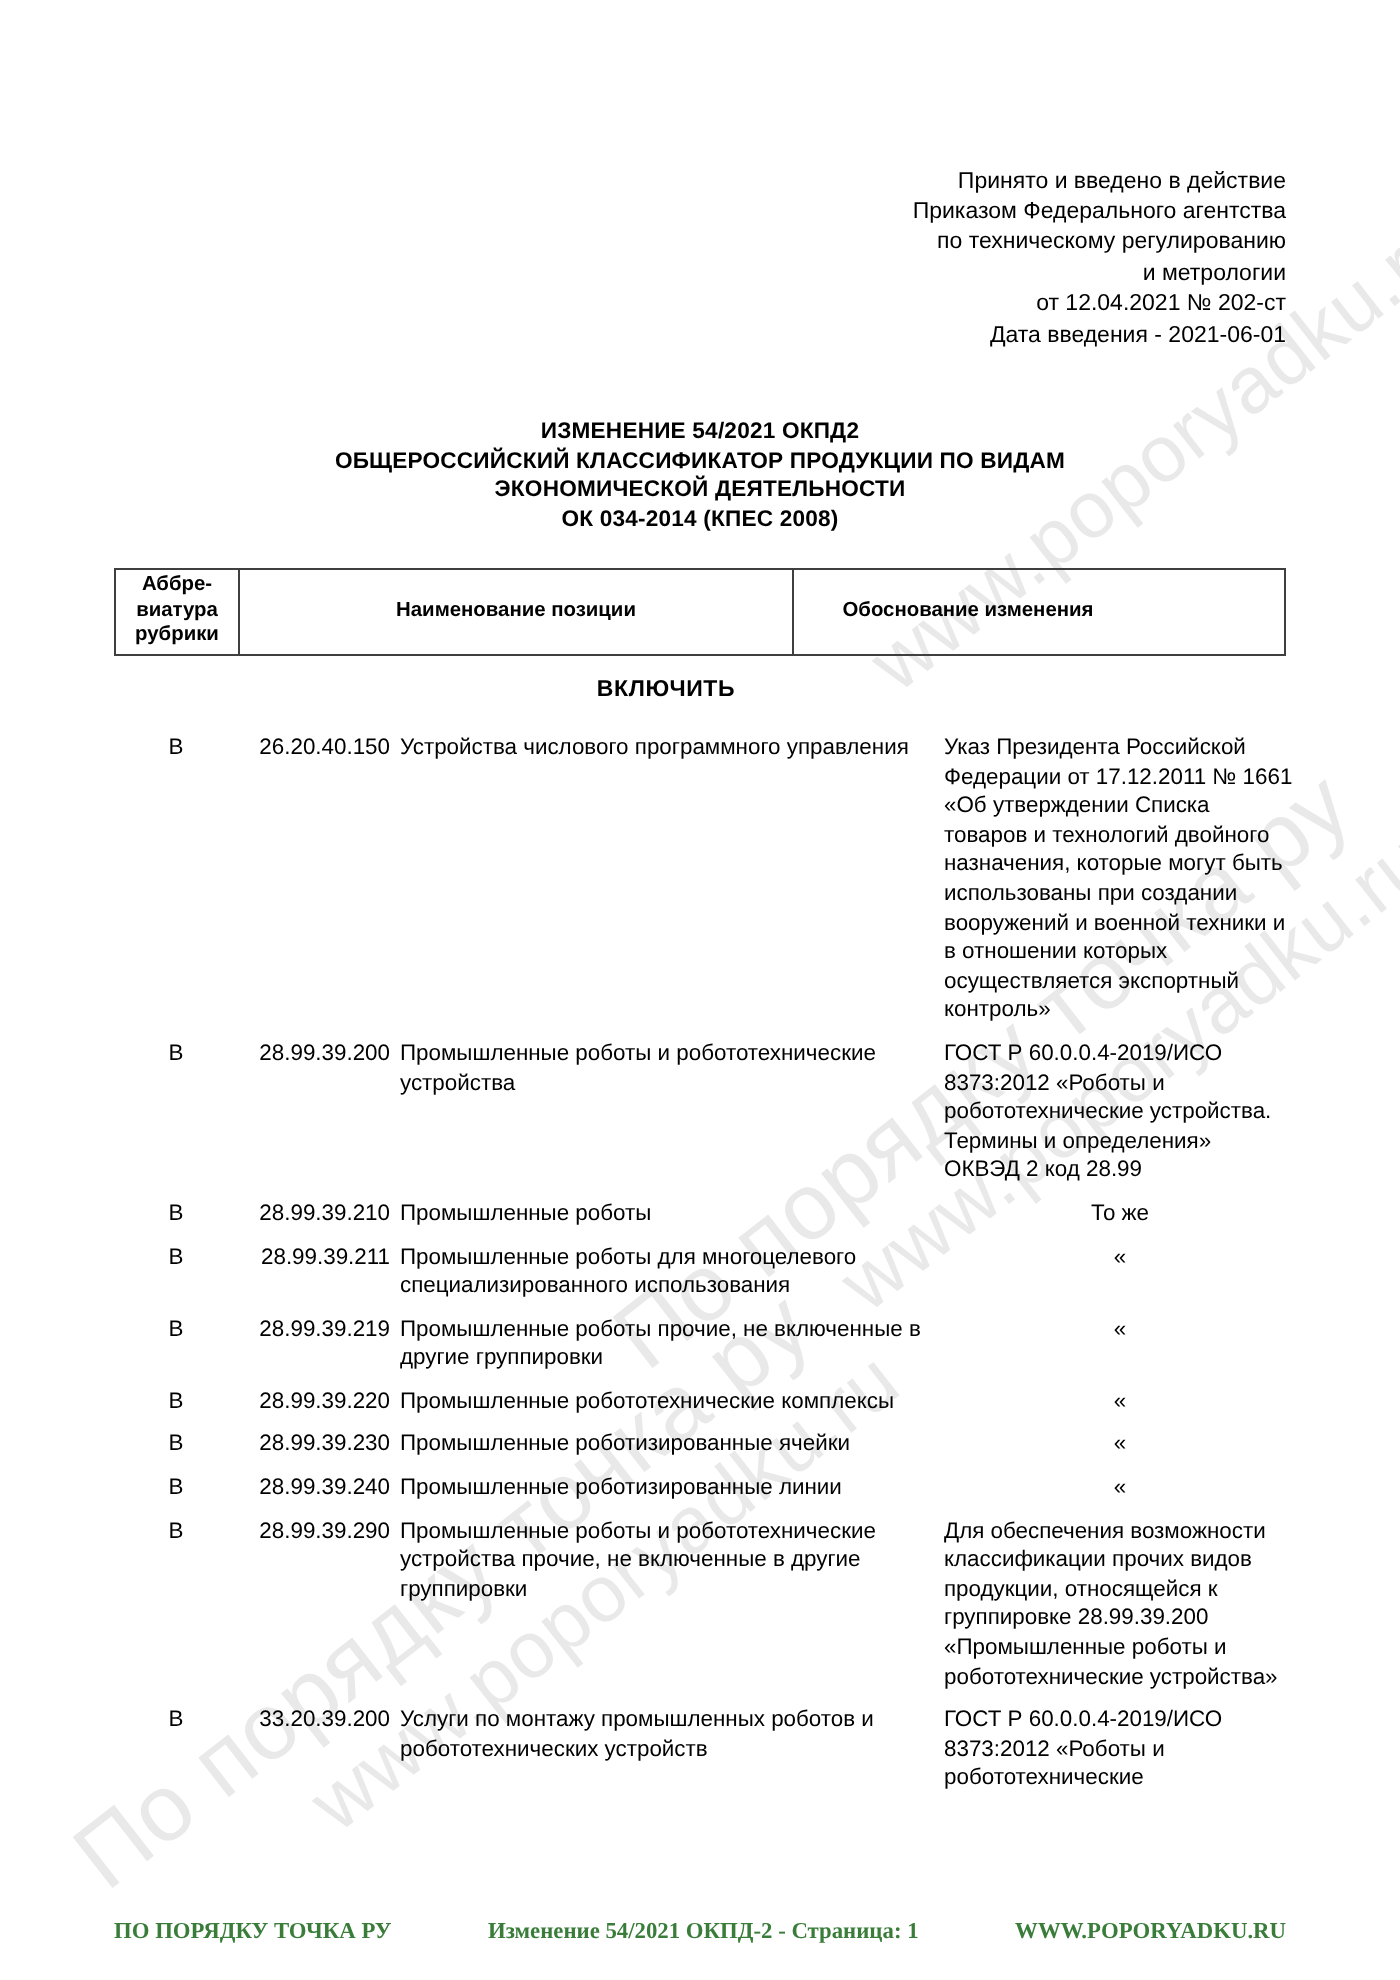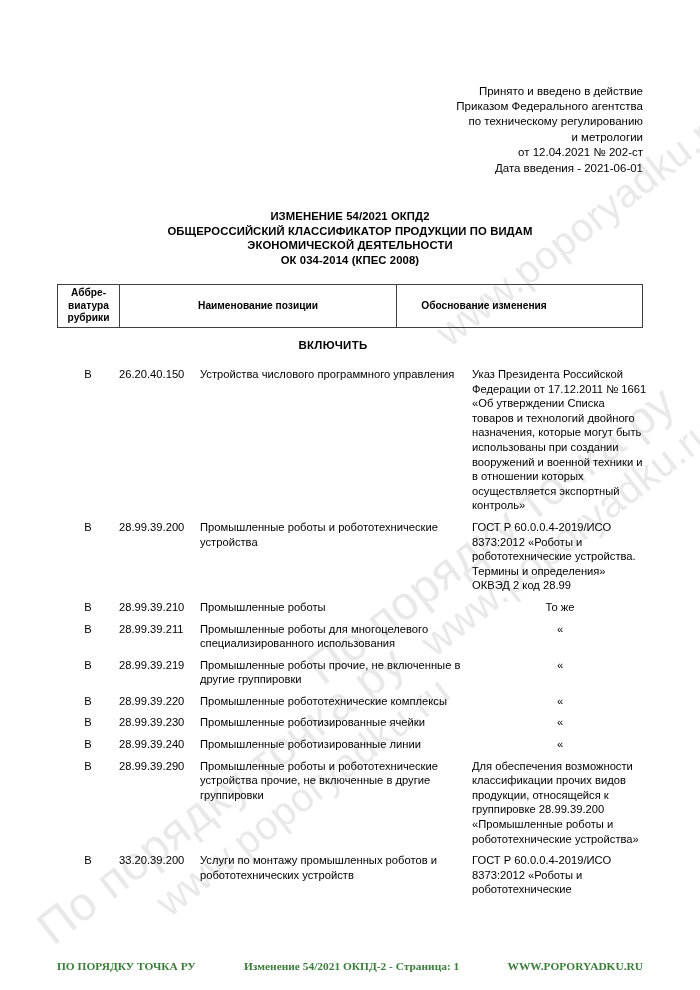--- a/index.html
+++ b/index.html
@@ -141,20 +141,21 @@
     line-height: 14.6px;
   }
   .c-abbr {
     width: 62px;
     flex: 0 0 62px;
     text-align: center;
   }
   .c-code {
     width: 76px;
     flex: 0 0 76px;
+    text-align: right;
     padding-right: 5px;
     white-space: nowrap;
   }
   .c-name {
     width: 272px;
     flex: 0 0 272px;
     padding-right: 6px;
     box-sizing: border-box;
   }
   .c-just {

